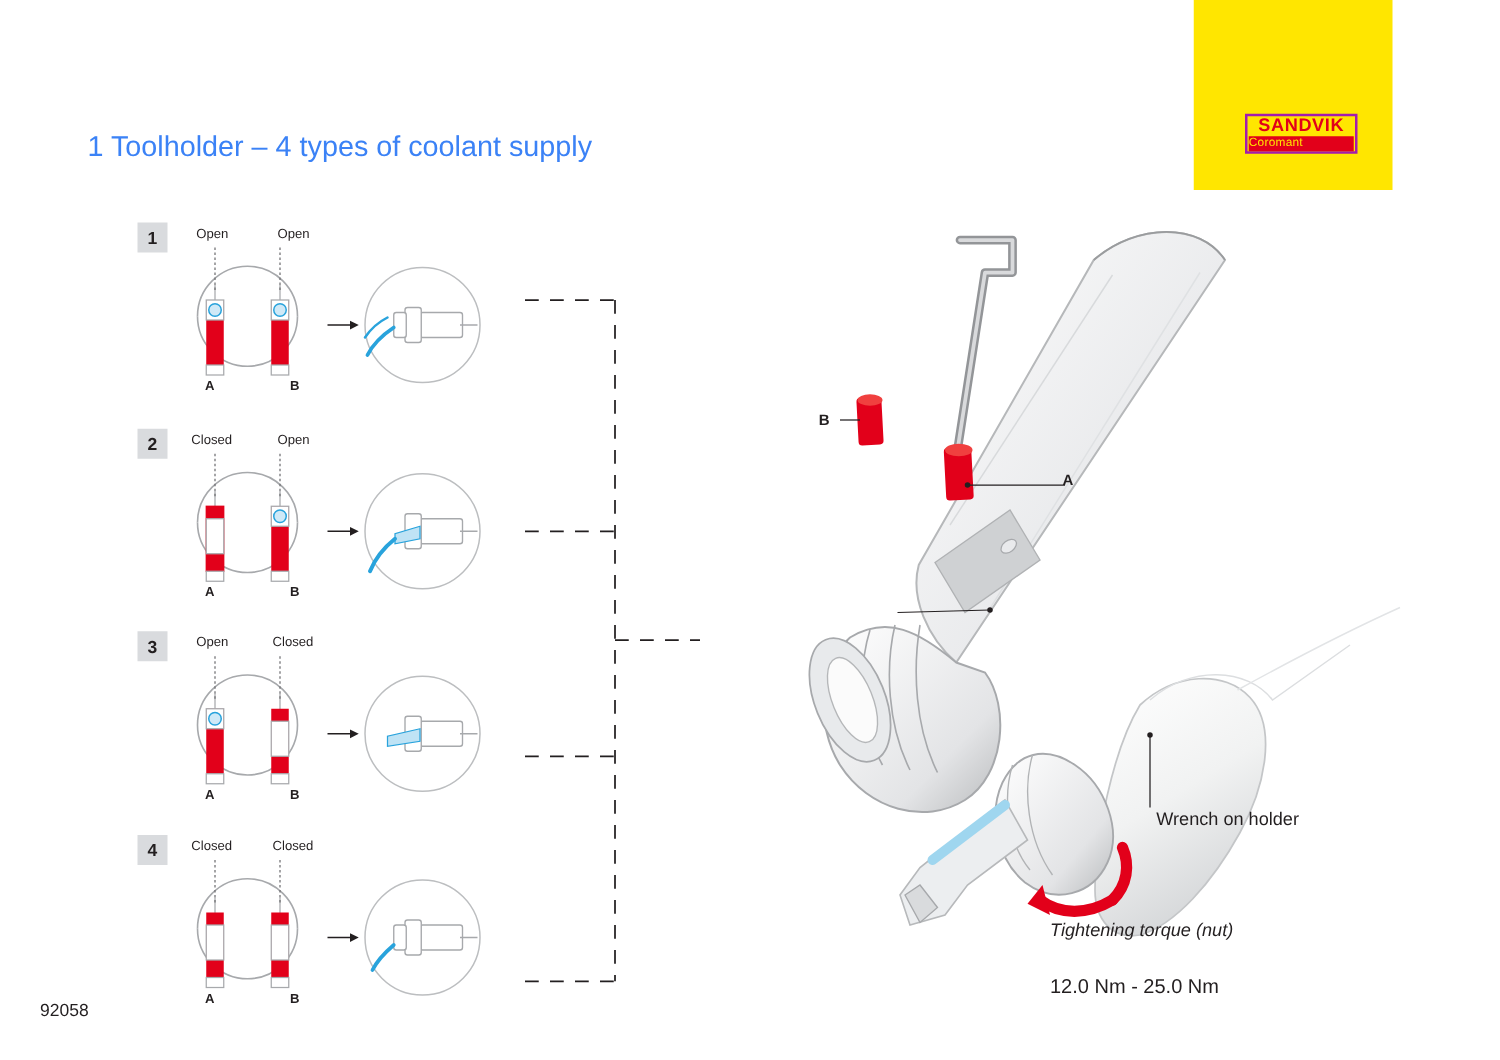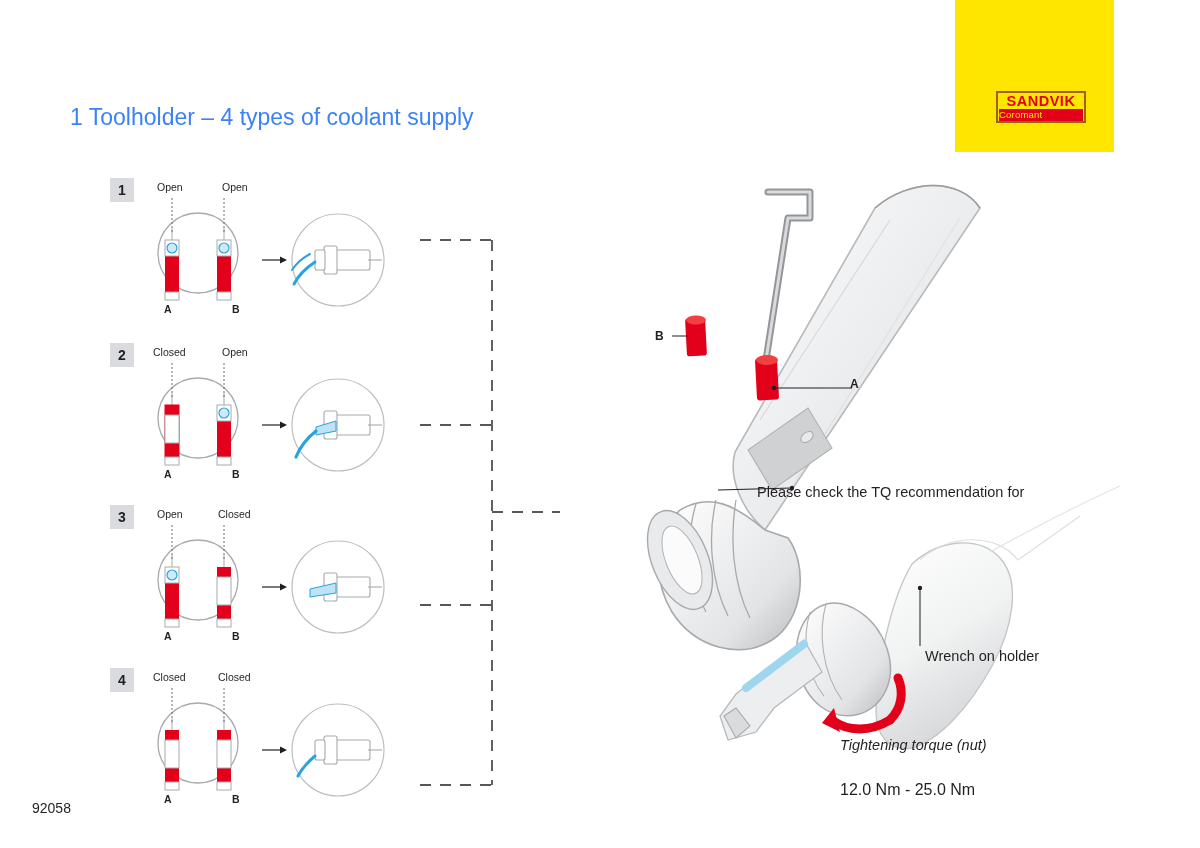--- a/index.html
+++ b/index.html
@@ -24,21 +24,21 @@
     width: 159px;
     height: 152px;
     background: #ffe600;
   }
   #brand-logo {
     position: absolute;
     left: 996px;
     top: 91px;
     width: 90px;
     height: 32px;
-    border: 2px solid #a16207;
+    border: 2px solid #a21caf;
     background: #ffe600;
     box-sizing: border-box;
   }
   #brand-logo .b-top {
     color: #e2001a;
     font-weight: bold;
     font-size: 14.5px;
     letter-spacing: 0.5px;
     text-align: center;
     line-height: 15px;
@@ -396,20 +396,19 @@
 
     <circle cx="360" cy="428" r="2.2" fill="#231f20"></circle>
     <path d="M360 428 L360 486" fill="none" stroke="#231f20" stroke-width="1"></path>
   </g>
 </svg>
 
 <div class="marker-letter" id="marker-b-right">B</div>
 <div class="marker-letter" id="marker-a-right">A</div>
 
 <div class="note-text" id="note-tq">
-  <div>Please check the TQ recommendation for</div>
 </div>
 
 <div class="note-text" id="note-wrench">Wrench on holder</div>
 <div class="note-text" id="torque-label">Tightening torque (nut)</div>
 <div class="note-text" id="torque-value">12.0 Nm - 25.0 Nm</div>
 
 <div id="footer-code">92058</div>
 
 </body></html>

